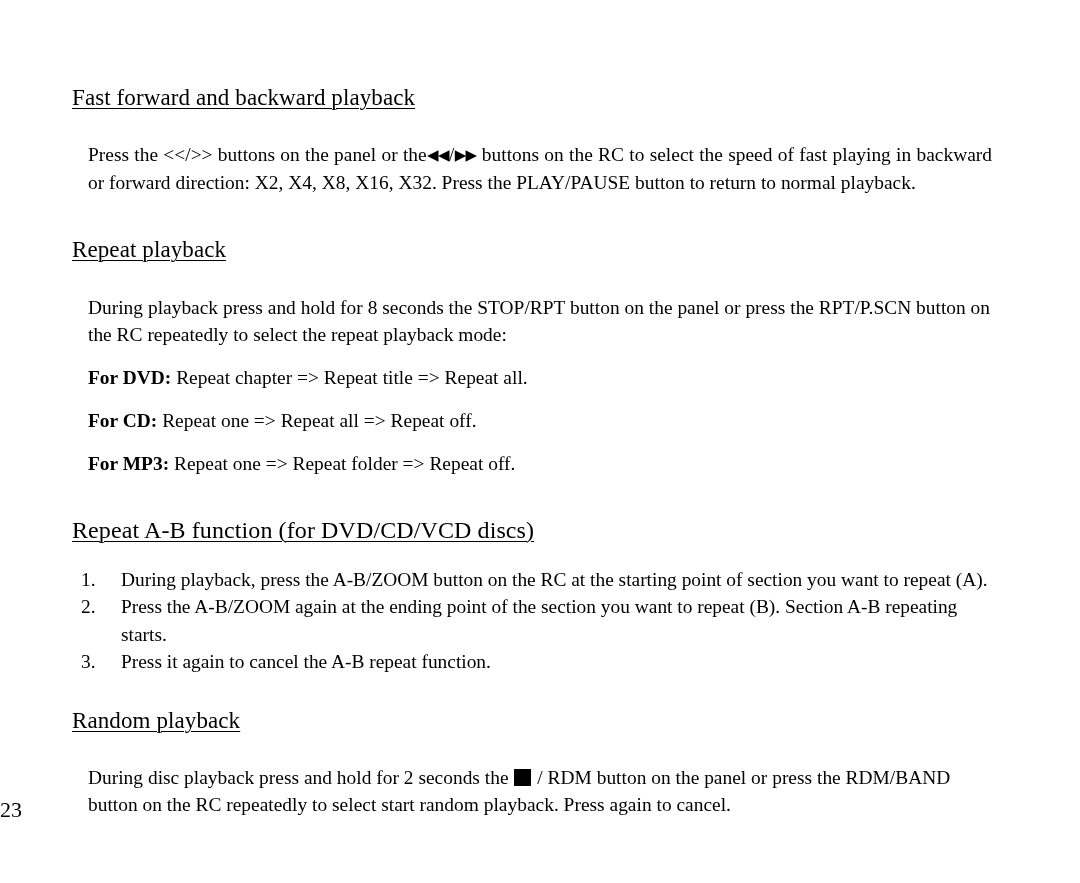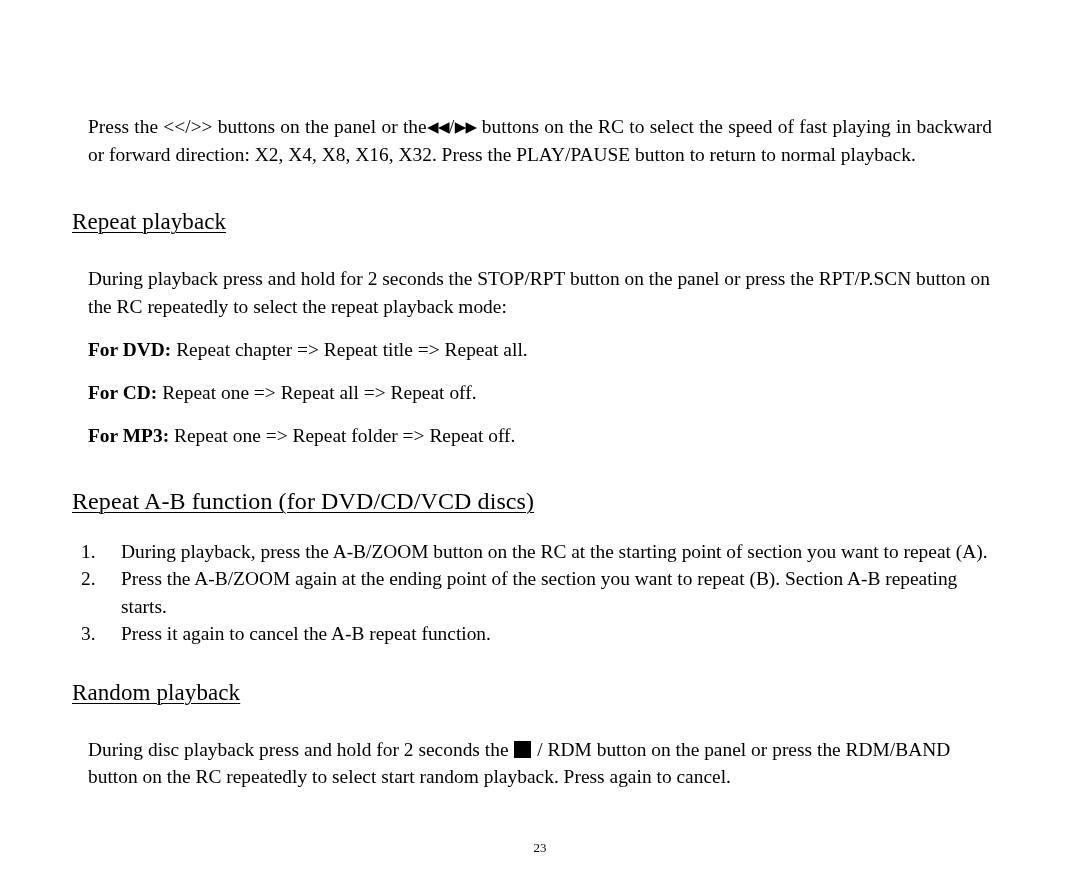--- a/index.html
+++ b/index.html
@@ -107,46 +107,48 @@
     content: counter(step) ".";
     position: absolute;
     left: 1px;
     top: 0;
     font-size: 19.4px;
   }
 
   .page-number {
     position: absolute;
     left: 0;
-    top: 836px;
+    top: 798px;
     width: 1080px;
-    text-align: center;
-    font-size: 13px;
+    font-size: 22px;
     line-height: 24px;
   }
 </style>
 </head>
 <body>
 
 <div class="page">
   <div class="content">
 
+    <div class="heading-wrap">
+      <h2 class="section-heading">Fast forward and backward playback</h2>
+    </div>
     <div class="gap-after-heading"></div>
 
     <p class="body-text"><span>Press the &lt;&lt;/&gt;&gt; buttons on the panel or the</span><span class="nav-glyph">◀◀</span><span class="nav-slash">/</span><span class="nav-glyph">▶▶</span> <span>buttons on the RC to select the speed of fast playing in backward or forward direction: X2, X4, X8, X16, X32. Press the PLAY/PAUSE button to return to normal playback.</span></p>
 
 
     <div class="gap-before-heading-1"></div>
 
     <div class="heading-wrap">
       <h2 class="section-heading">Repeat playback</h2>
     </div>
     <div class="gap-after-heading"></div>
 
-    <p class="body-text nojust">During playback press and hold for 2 seconds the STOP/RPT button on the panel or press the RPT/P.SCN button on the RC repeatedly to select the repeat playback mode:</p>
+    <p class="body-text nojust">During playback press and hold for 8 seconds the STOP/RPT button on the panel or press the RPT/P.SCN button on the RC repeatedly to select the repeat playback mode:</p>
 
     <p class="body-text nojust"><span class="b">For DVD:</span> <span>Repeat chapter =&gt; Repeat title =&gt; Repeat all.</span></p>
 
     <p class="body-text nojust"><span class="b">For CD:</span> <span>Repeat one =&gt; Repeat all =&gt; Repeat off.</span></p>
 
     <p class="body-text nojust"><span class="b">For MP3:</span> <span>Repeat one =&gt; Repeat folder =&gt; Repeat off.</span></p>
 
     <div class="gap-before-heading-2"></div>
 
     <div class="heading-wrap">

